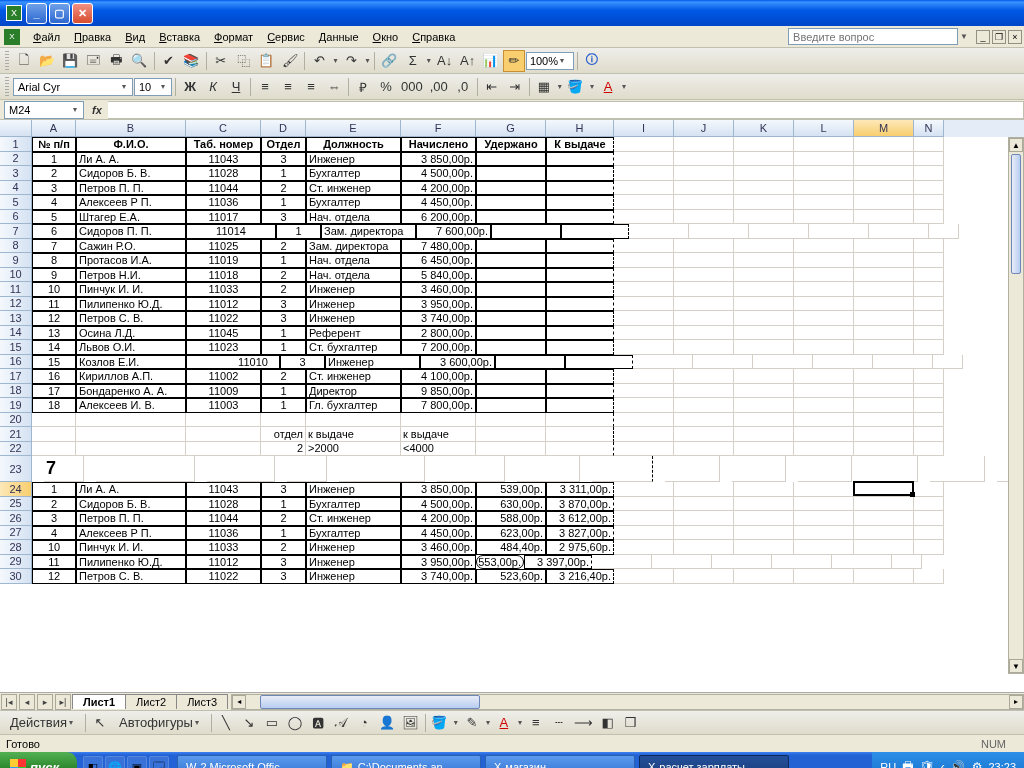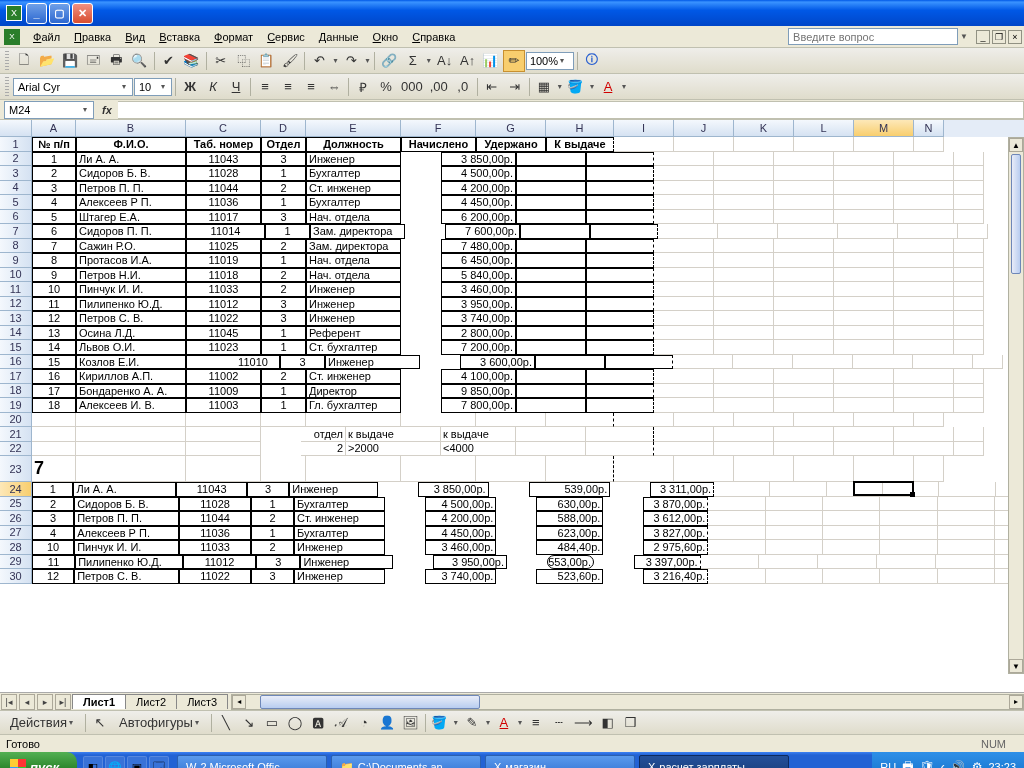--- a/index.html
+++ b/index.html
@@ -30,41 +30,41 @@
 .tbtn { min-width:22px; height:22px; display:flex; align-items:center; justify-content:center; font-size:13px; color:#333; border:1px solid transparent; padding:0 2px;}
 .tsep { width:1px; height:18px; background:#b0b0a0; margin:0 2px; }
 .tdrop { font-size:8px; color:#555; padding:0 2px; }
 .zoombox { border:1px solid #7f9db9; background:#fff; height:18px; padding:0 3px; display:flex; align-items:center; min-width:48px; font-size:11px;}
 
 .fmtfont { border:1px solid #7f9db9; background:#fff; height:18px; width:120px; padding:0 4px; display:flex; align-items:center; justify-content:space-between; font-size:11px;}
 .fmtsize { border:1px solid #7f9db9; background:#fff; height:18px; width:38px; padding:0 4px; display:flex; align-items:center; justify-content:space-between; font-size:11px;}
 
 
 .fbar { height:20px; display:flex; align-items:center; background:#ece9d8; border-bottom:1px solid #c0c0b0;}
-.namebox { width:90px; height:18px; background:#fff; border:1px solid #7f9db9; margin:0 2px 0 4px; padding:0 4px; display:flex; align-items:center; justify-content:space-between; font-size:11px;}
+.namebox { width:80px; height:18px; background:#fff; border:1px solid #7f9db9; margin:0 2px 0 4px; padding:0 4px; display:flex; align-items:center; justify-content:space-between; font-size:11px;}
 .fxlabel { font-style:italic; font-weight:bold; margin:0 6px; color:#333; }
 .formula-input { flex:1; height:18px; background:#fff; border:1px solid #c0c0b0; border-left:none; }
 
 
 .gridwrap { position:absolute; top:120px; left:0; right:0; bottom:76px; background:#fff; overflow:hidden; display:flex; flex-direction:column;}
 .colheads { display:flex; height:17px; background:#e4ecf7; flex-shrink:0; }
 .ch { border-right:1px solid #9eb6ce; border-bottom:1px solid #9eb6ce; text-align:center; font-size:11px; color:#335; display:flex; align-items:center; justify-content:center; background:linear-gradient(#f4f8fd,#d5e2f2);}
 .ch.sel { background:linear-gradient(#fde8b8,#f8ce6e); }
 .cornercell { width:32px; background:linear-gradient(#f4f8fd,#d5e2f2); border-right:1px solid #9eb6ce; border-bottom:1px solid #9eb6ce;}
 .gridbody { flex:1; overflow:auto; position:relative;}
 .row { display:flex; height:14.5px; }
-.row.big { height:26px; }
+.row.big { height:26px;gap:12px; }
 .rh { width:32px; background:linear-gradient(to right,#f4f8fd,#d5e2f2); border-right:1px solid #9eb6ce; border-bottom:1px solid #9eb6ce; text-align:center; font-size:11px; color:#335; display:flex; align-items:center; justify-content:center; flex-shrink:0;}
 .rh.sel { background:linear-gradient(to right,#fde8b8,#f8ce6e); }
 .cell { border-right:1px solid #d4d0c8; border-bottom:1px solid #d4d0c8; padding:0 2px; font-size:11px; display:flex; align-items:center; overflow:hidden; white-space:nowrap;}
 .cell.bh { font-weight:bold; justify-content:center; border:1px solid #000;}
 .cell.bd { border:1px solid #000; }
 .cell.dot-r { border-right:1px dashed #000; }
 .cell.c { justify-content:center;}
-.cell.r { justify-content:flex-end;margin-left:40px;}
+.cell.r { justify-content:flex-end;}
 .bignum { font-family:Arial; font-size:18px; font-weight:bold; }
 
 .activecell { position:absolute; border:2px solid #000; pointer-events:none; background:transparent;}
 .active-handle{position:absolute;width:5px;height:5px;background:#000;right:-3px;bottom:-3px;}
 
 
 .sheettabs { height:18px; background:#ece9d8; display:flex; align-items:center; border-top:1px solid #aaa; font-size:11px; }
 .navarrow { width:16px; height:16px; border:1px solid #aca899; background:#ece9d8; display:flex; align-items:center; justify-content:center; font-size:9px; margin:0 1px; color:#444;}
 .stab { padding:1px 10px; background:#fff; border:1px solid #888; border-bottom:none; margin-right:-1px; position:relative; }
 .stab.inactive { background:#ece9d8; }
@@ -333,21 +333,21 @@
         <div class="cell" style="width: 60px;"></div>
         <div class="cell" style="width: 60px;"></div>
         <div class="cell" style="width: 60px;"></div>
         <div class="cell" style="width: 60px;"></div>
         <div class="cell" style="width: 30px;"></div>
       </div>
       <div class="row">
         <div class="rh">7</div>
         <div class="cell bd c" style="width: 44px;">6</div>
         <div class="cell bd" style="width: 110px;">Сидоров П. П.</div>
-        <div class="cell bd c" style="width: 79px;">11014</div>
+        <div class="cell bd c" style="width: 90px;">11014</div>
         <div class="cell bd c" style="width: 45px;">1</div>
         <div class="cell bd" style="width: 95px;">Зам. директора</div>
         <div class="cell bd r" style="width: 75px;">7 600,00р.</div>
         <div class="cell bd" style="width: 70px;"></div>
         <div class="cell bd dot-r" style="width: 68px;"></div>
         <div class="cell" style="width: 60px;"></div>
         <div class="cell" style="width: 60px;"></div>
         <div class="cell" style="width: 60px;"></div>
         <div class="cell" style="width: 60px;"></div>
         <div class="cell" style="width: 60px;"></div>
@@ -628,21 +628,21 @@
         <div class="cell" style="width: 30px;"></div>
       </div>
       <div class="row">
         <div class="rh sel">24</div>
         <div class="cell bd c" style="width: 44px;">1</div>
         <div class="cell bd" style="width: 110px;">Ли А. А.</div>
         <div class="cell bd c" style="width: 75px;">11043</div>
         <div class="cell bd c" style="width: 45px;">3</div>
         <div class="cell bd" style="width: 95px;">Инженер</div>
         <div class="cell bd r" style="width: 75px;">3 850,00р.</div>
-        <div class="cell bd r" style="width: 87px;">539,00р.</div>
+        <div class="cell bd r" style="width: 70px;">539,00р.</div>
         <div class="cell bd r dot-r" style="width: 68px;">3 311,00р.</div>
         <div class="cell" style="width: 60px;"></div>
         <div class="cell" style="width: 60px;"></div>
         <div class="cell" style="width: 60px;"></div>
         <div class="cell" style="width: 60px;"></div>
         <div class="cell" style="width: 60px;"></div>
         <div class="cell" style="width: 30px;"></div>
       </div>
       <div class="row">
         <div class="rh">25</div>

